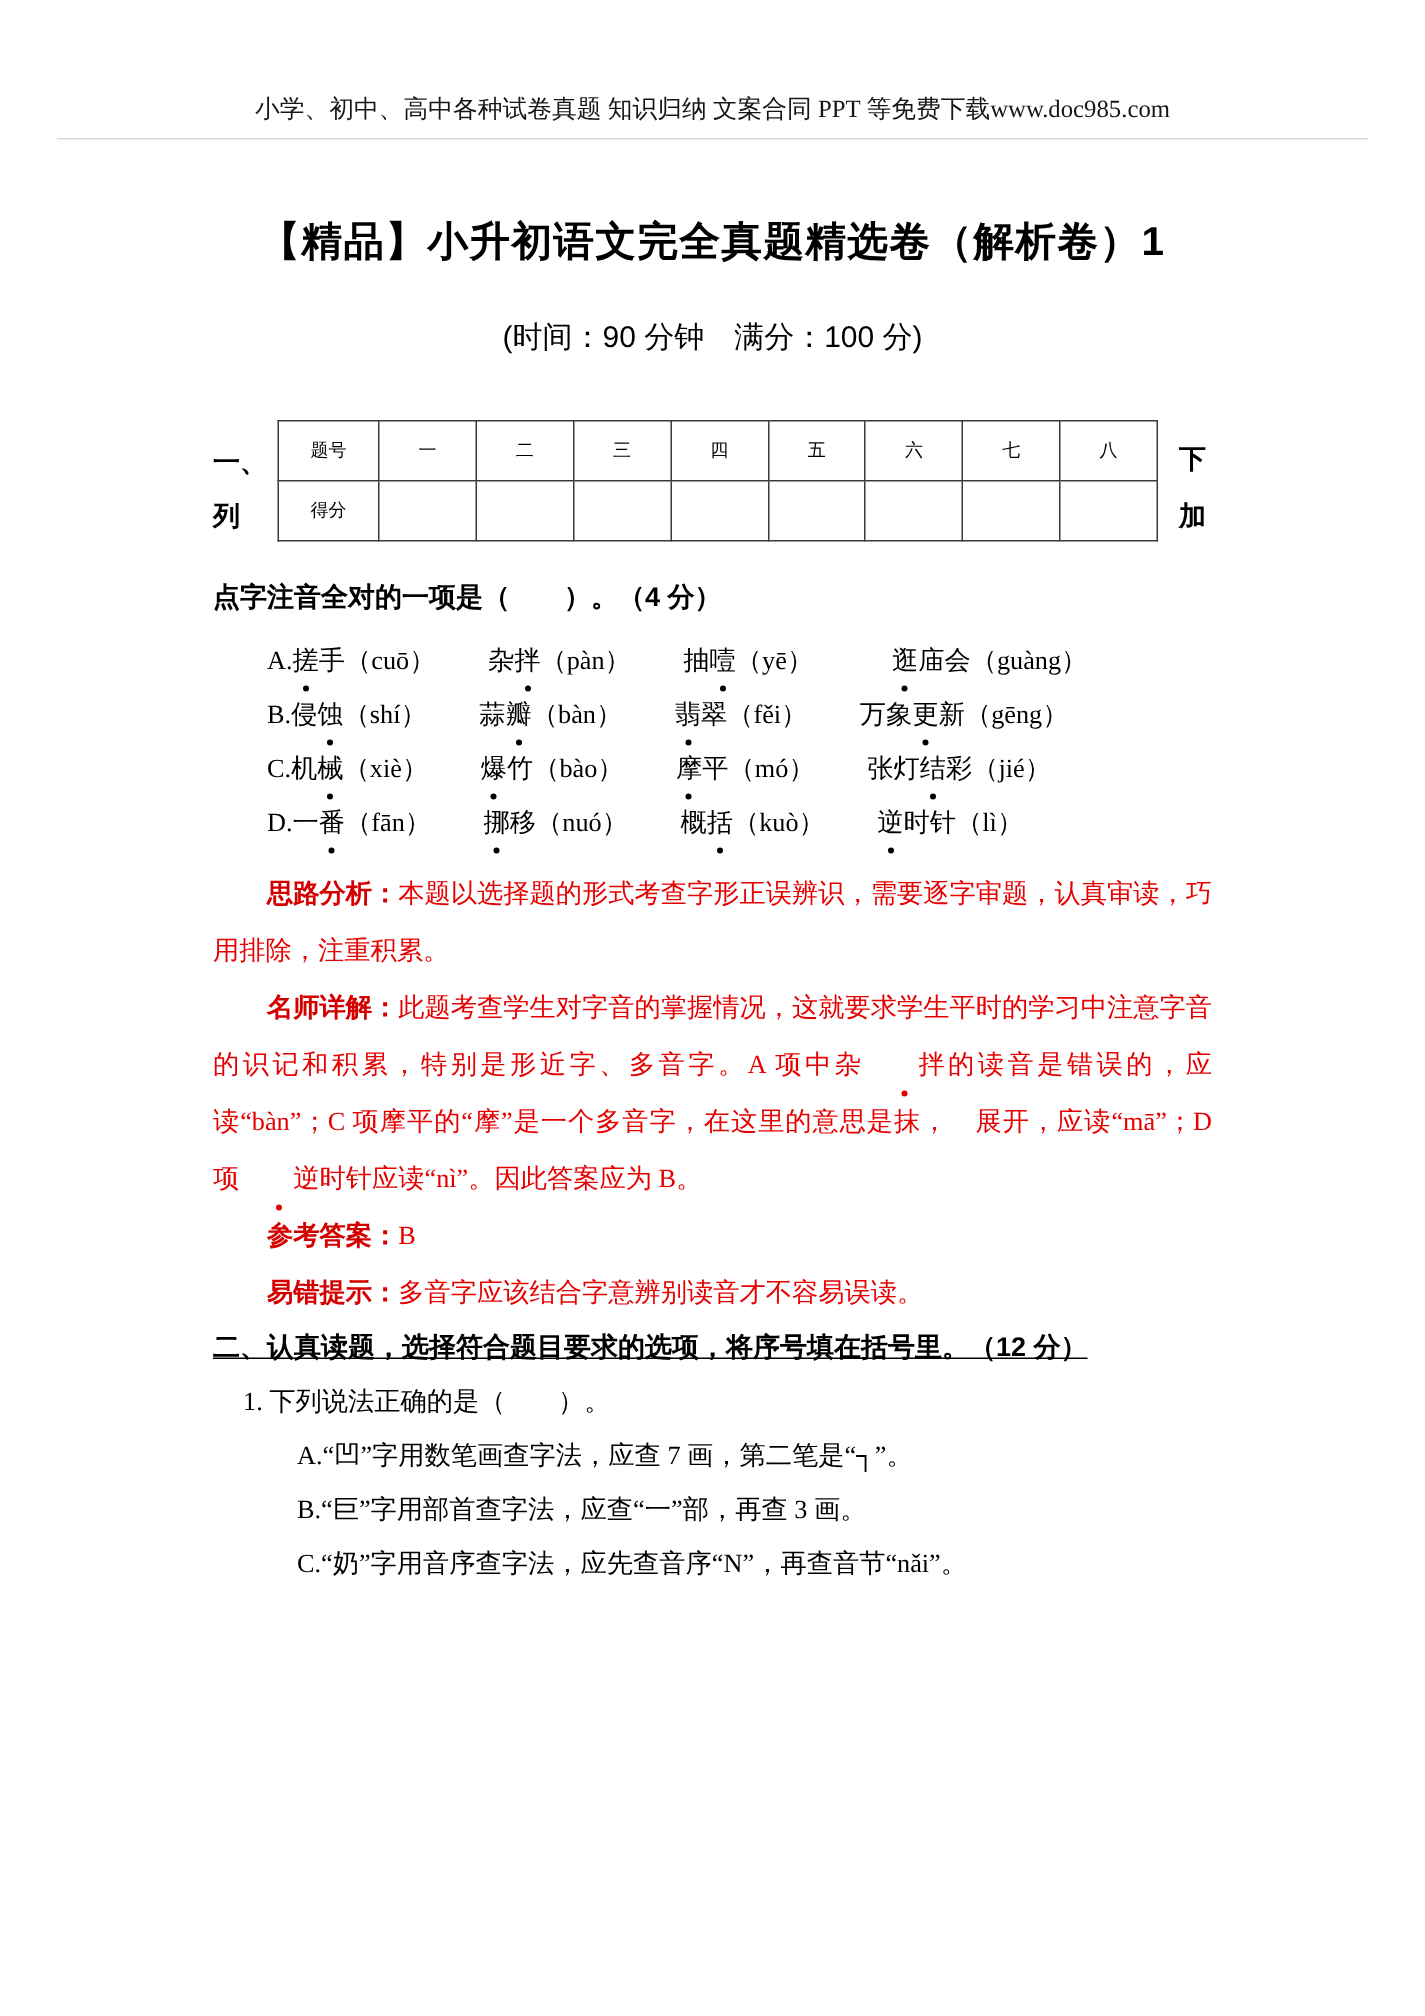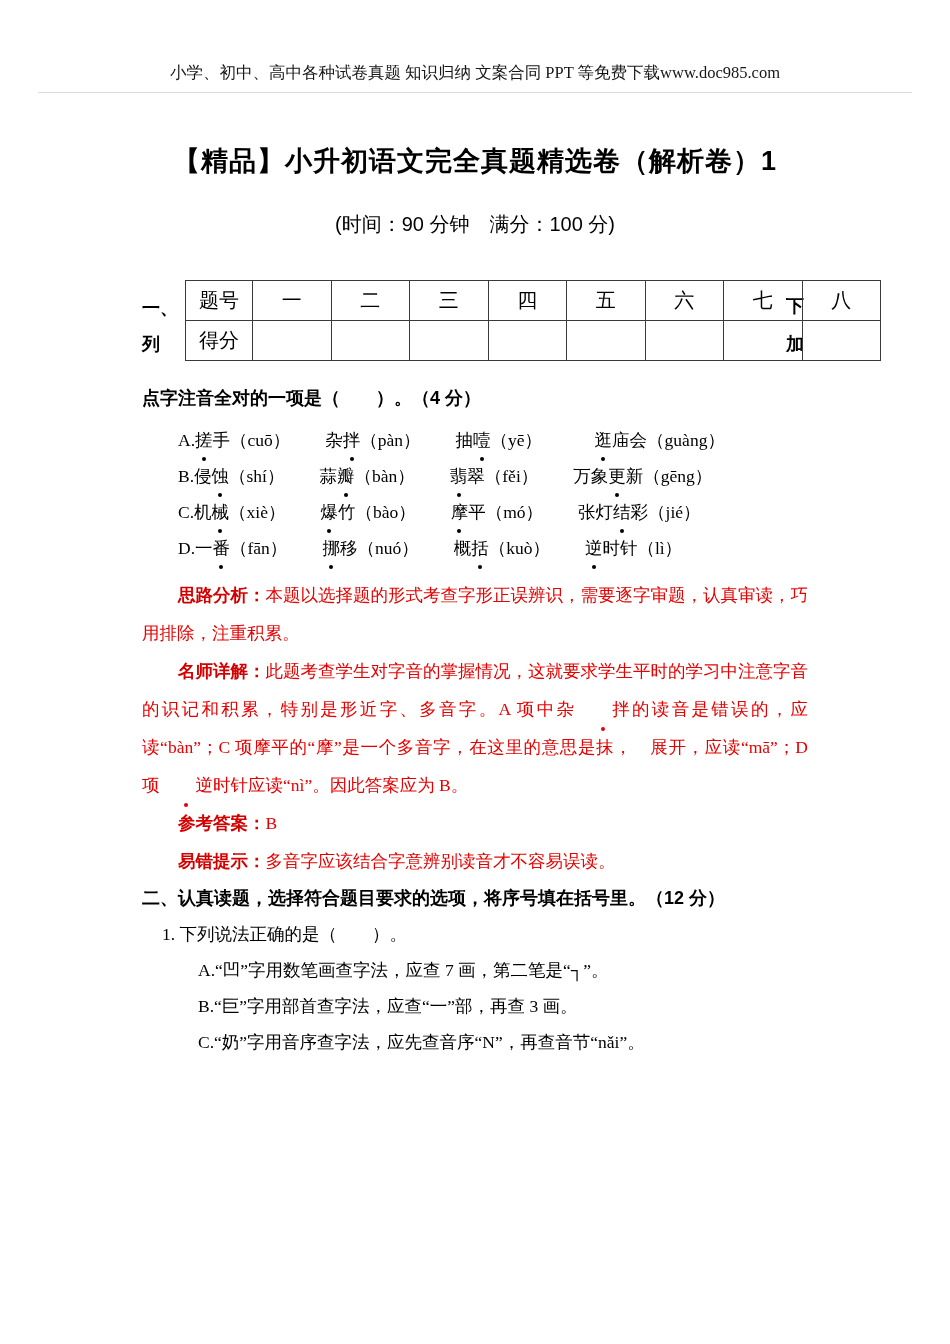--- a/index.html
+++ b/index.html
@@ -57,42 +57,42 @@
     font-weight:bold;
     font-size:18px;
   }
   .f-l1{left:0;top:16px;}
   .f-l2{left:0;top:52px;}
   .f-r1{right:4px;top:14px;}
   .f-r2{right:4px;top:52px;}
   table.score{
     position:absolute;
     left:43px;top:0;
-    width:696px;
+    width:587px;
     border-collapse:collapse;
     table-layout:fixed;
-    font-size:20px;
+    font-size:12px;
   }
   table.score td{
     border:1px solid #3a3a3a;
     text-align:center;
     vertical-align:middle;
     padding:0;
     height:39px;
   }
   table.score td.lab{width:66px;}
   
   .hline{
     font-family:"Liberation Sans","DejaVu Sans",sans-serif;
     font-weight:bold;
     font-size:18px;
     line-height:36px;
     margin-top:20px;
   }
-  .h2{margin-top:0;}
+  .h2{margin-top:0;text-decoration:underline;}
   .opt{
     font-size:17.5px;
     line-height:36px;
     padding-left:36px;
     text-align:justify;
   }
   .opts{margin-top:6px;}
   .q{
     font-size:17.5px;
     line-height:36px;

